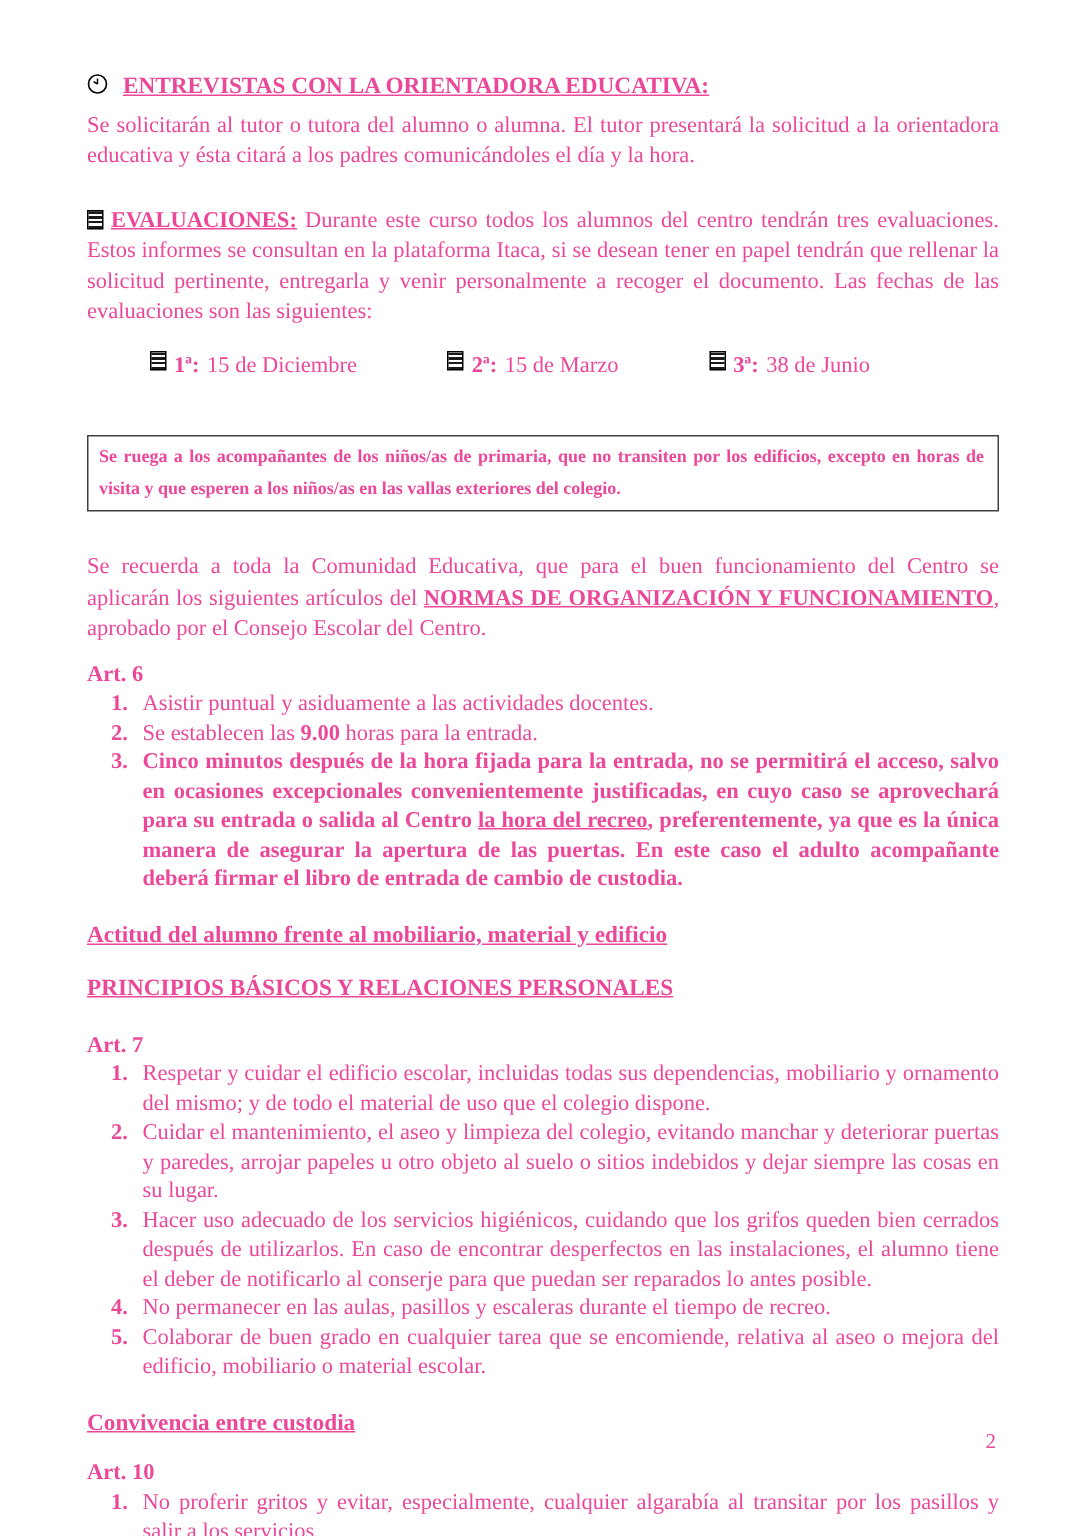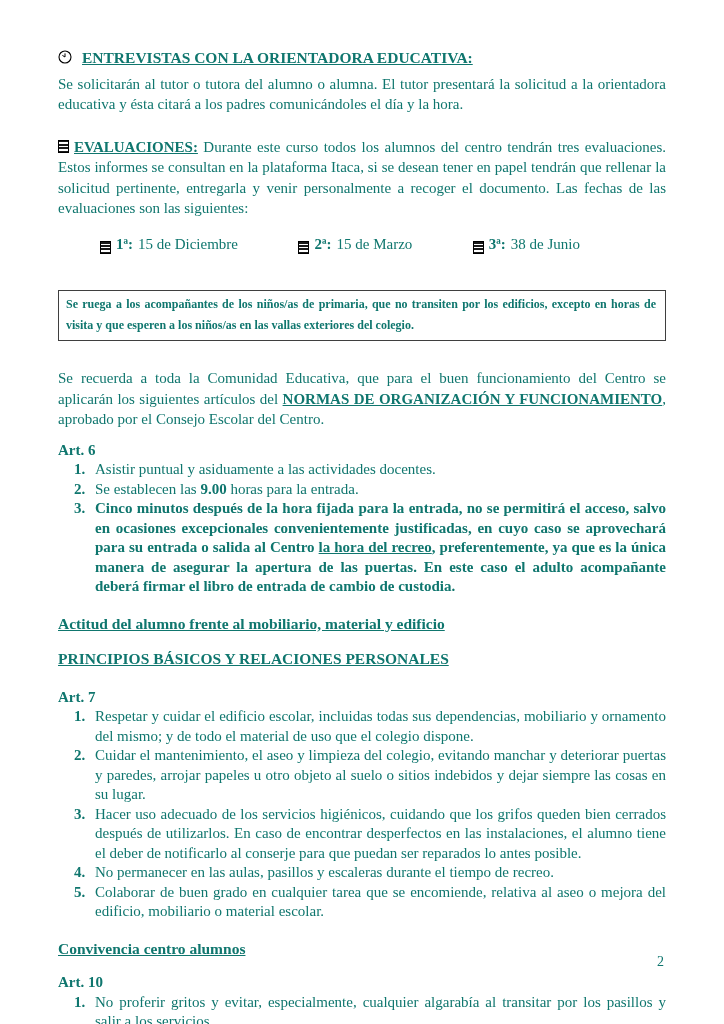--- a/index.html
+++ b/index.html
@@ -1,20 +1,20 @@
 <!DOCTYPE html>
 <html><head>
 <meta charset="utf-8">
 <style>
   * { box-sizing: border-box; }
   html, body { margin: 0; padding: 0; background: #ffffff; }
   .page {
     width: 724px; height: 1024px;
     background: #ffffff;
-    color: #0f766e;
+    color: #ec4899;
     font-family: "Liberation Serif", serif;
     font-size: 15px;
     line-height: 20.5px;
     position: relative;
     padding: 48px 58px 0 58px;
     overflow: hidden;
   }
   .para { text-align: justify; margin: 0; }
   .h-main {
     font-weight: bold;
@@ -36,21 +36,21 @@
   .evaluaciones { margin-top: 22px; }
   .eval-icon-inline { float: left; margin-top: 3px; }
   .dates-row {
     margin-top: 15px;
     padding-left: 42px;
     padding-right: 86px;
     display: flex;
     justify-content: space-between;
     white-space: nowrap;
   }
-  .date-item { display: inline-flex; align-items: flex-end; }
+  .date-item { display: inline-flex; align-items: flex-start; }
   .date-label { font-weight: bold; margin-right: 5px; }
   .notice-box {
     margin-top: 36px;
     border: 1px solid #3f3f3f;
     padding: 3px 9px 5px 7px;
     font-weight: bold;
     font-size: 12px;
     text-align: justify;
   }
   .recordatorio { margin-top: 27px; }
@@ -167,21 +167,21 @@
     <div class="oli">
       <span class="num">4.</span>
       <span><span>No permanecer en las aulas, pasillos y escaleras durante el tiempo de recreo.</span></span>
     </div>
     <div class="oli">
       <span class="num">5.</span>
       <span><span>Colaborar de buen grado en cualquier tarea que se encomiende, relativa al aseo o mejora del edificio, mobiliario o material escolar.</span></span>
     </div>
   </div>
 
-  <p class="h-section convivencia">Convivencia centro alumnos</p>
+  <p class="h-section convivencia">Convivencia entre custodia</p>
 
   <p class="art-title art10-title">Art. 10</p>
   <div>
     <div class="oli">
       <span class="num">1.</span>
       <span><span>No proferir gritos y evitar, especialmente, cualquier algarabía al transitar por los pasillos y salir a los servicios.</span></span>
     </div>
   </div>
 
   <div class="page-number">2</div>

